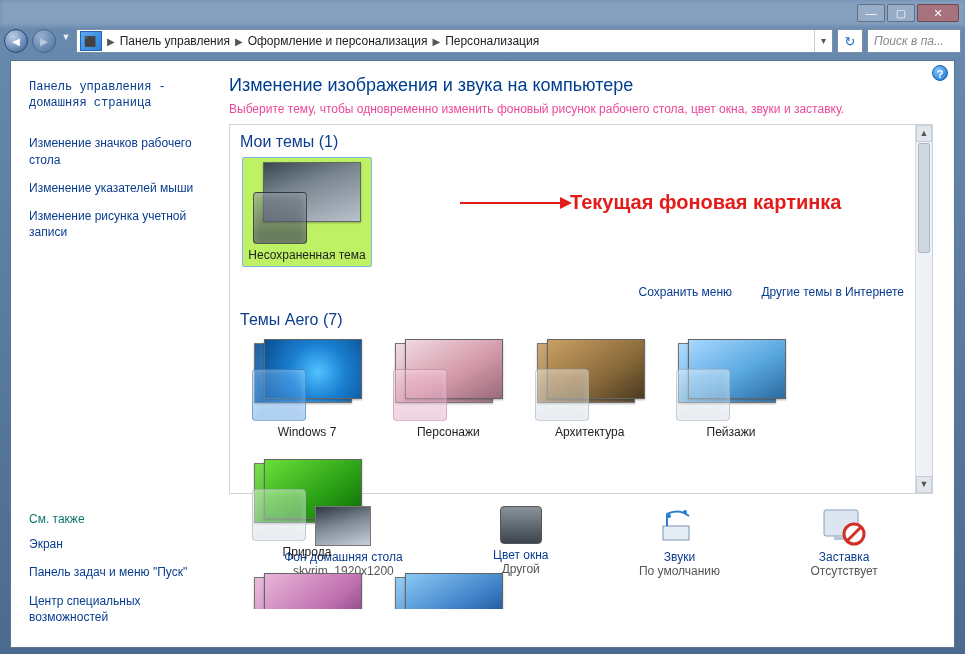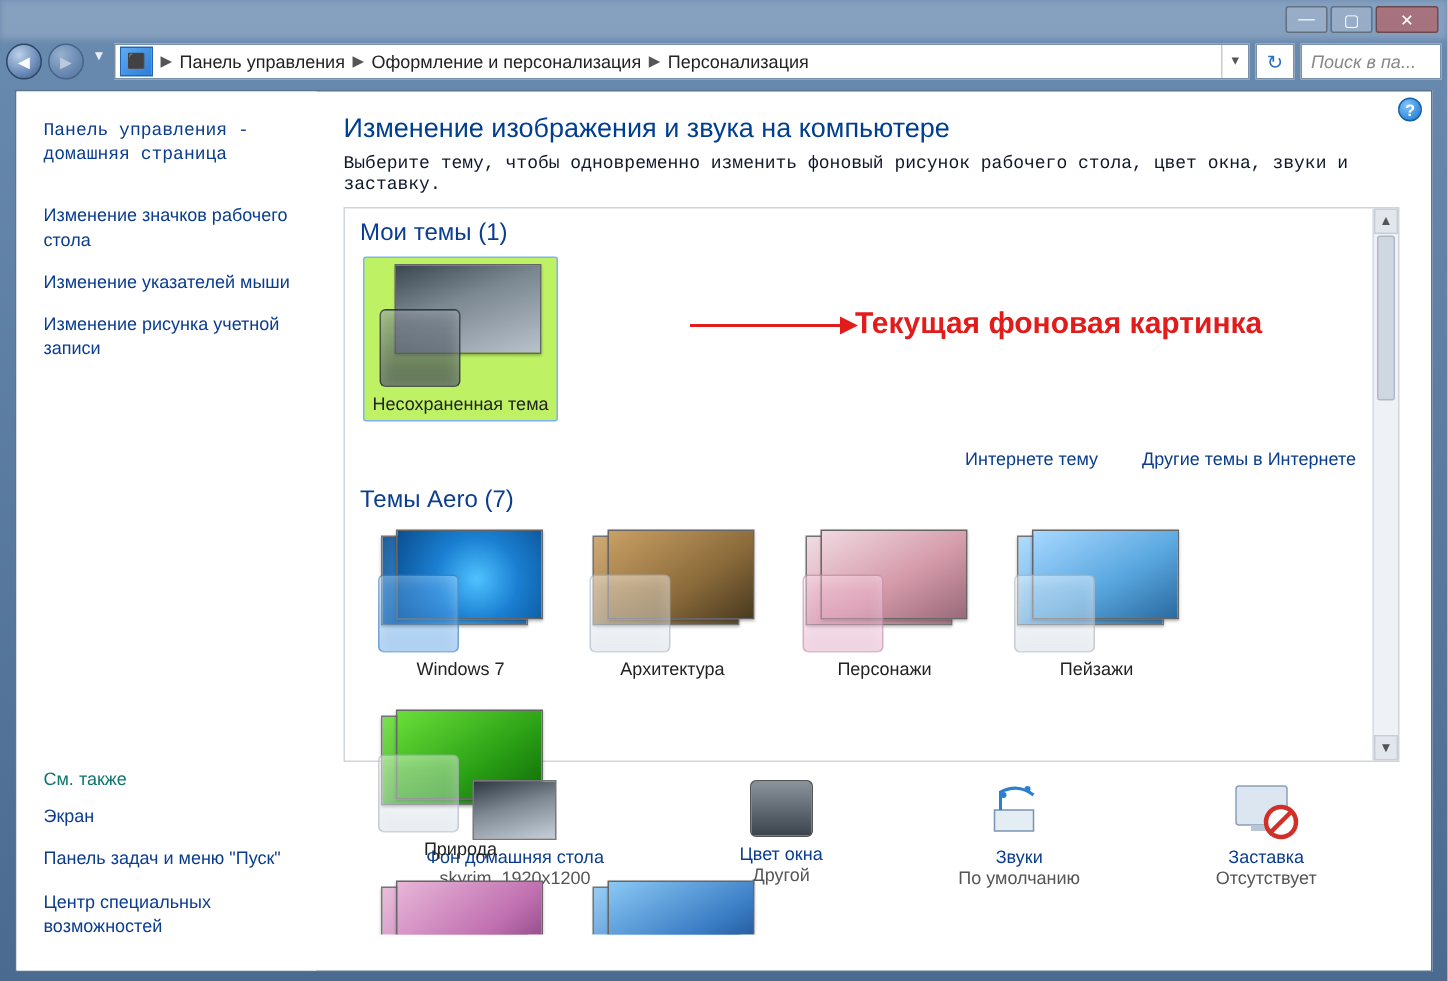--- a/index.html
+++ b/index.html
@@ -97,21 +97,21 @@
   .sidebar .home { color:#0a3d8f;font-family:Liberation Mono, monospace; }
   .sidebar .spacer { flex:1; }
   .sidebar .seealso-h { color:#0f766e; margin-bottom:10px; }
   
   .content {
     flex:1; padding: 14px 0 0 18px; position:relative;
   }
   .content h1 {
     color: #003e8f; font-weight: normal; font-size: 18px; margin-bottom: 6px;
   }
-  .content .desc { color:#0f172a; font-size:12px; margin-bottom:8px;font-family:Liberation Mono, monospace; }
+  .content .desc { color:#ec4899; font-size:12px; margin-bottom:8px; }
   .theme-box {
     border:1px solid #d0d5da; position:relative;
     height: 370px; width: 704px;
     padding: 6px 2px 0 10px;
   }
   .group-h { color:#0a3d8f; font-size:16px; margin: 2px 0 4px 0; }
   .theme-scroll {
     position:absolute; top:0; right:0; bottom:0; width:17px;
     background:#eef1f5; border-left:1px solid #d6dbe1;
   }
@@ -247,50 +247,50 @@
         </div>
         <div class="tile-label">Несохраненная тема</div>
       </div>
 
       <div class="annot">
         <div class="arrow-line"></div>
         <div class="txt">Текущая фоновая картинка</div>
       </div>
 
       <div class="links-row">
-        <a href="#">Интернете тему</a>
+        <a href="#">Сохранить меню</a>
         <a href="#">Другие темы в Интернете</a>
       </div>
 
       <div class="aero-group">
         <div class="group-h">Темы Aero (7)</div>
         <div class="aero-row">
           <div class="theme-tile">
             <div class="tile-stage">
                 <div class="wall w2 win7"></div>
                 <div class="wall win7"></div>
                 <div class="glass blue"></div>
               </div>
             <div class="tile-label">Windows 7</div>
           </div>
           <div class="theme-tile">
             <div class="tile-stage">
+                <div class="wall w2 chars"></div>
+                <div class="wall chars"></div>
+                <div class="glass pink"></div>
+              </div>
+            <div class="tile-label">Персонажи</div>
+          </div>
+          <div class="theme-tile">
+            <div class="tile-stage">
                 <div class="wall w2 arch"></div>
                 <div class="wall arch"></div>
                 <div class="glass light"></div>
               </div>
             <div class="tile-label">Архитектура</div>
-          </div>
-          <div class="theme-tile">
-            <div class="tile-stage">
-                <div class="wall w2 chars"></div>
-                <div class="wall chars"></div>
-                <div class="glass pink"></div>
-              </div>
-            <div class="tile-label">Персонажи</div>
           </div>
           <div class="theme-tile">
             <div class="tile-stage">
                 <div class="wall w2 land"></div>
                 <div class="wall land"></div>
                 <div class="glass light"></div>
               </div>
             <div class="tile-label">Пейзажи</div>
           </div>
           <div class="theme-tile">

